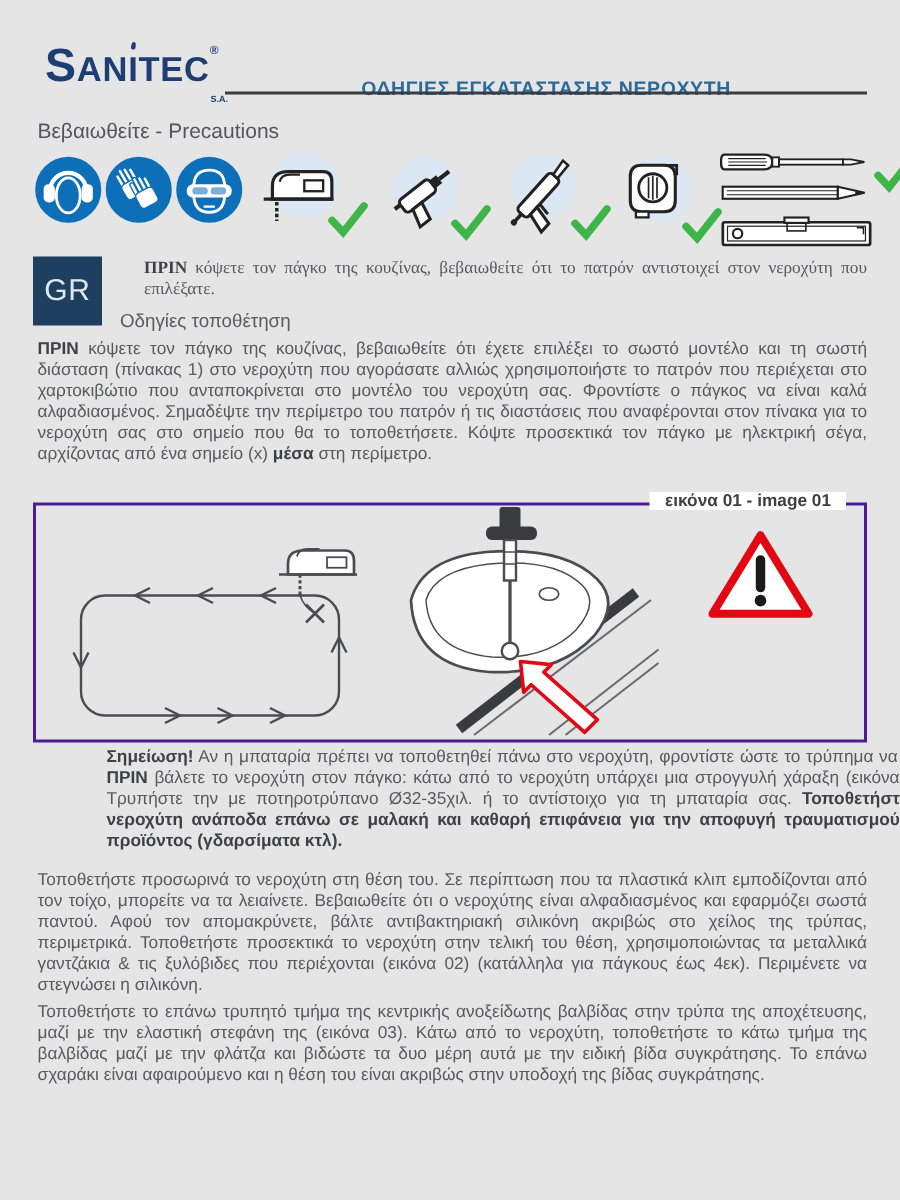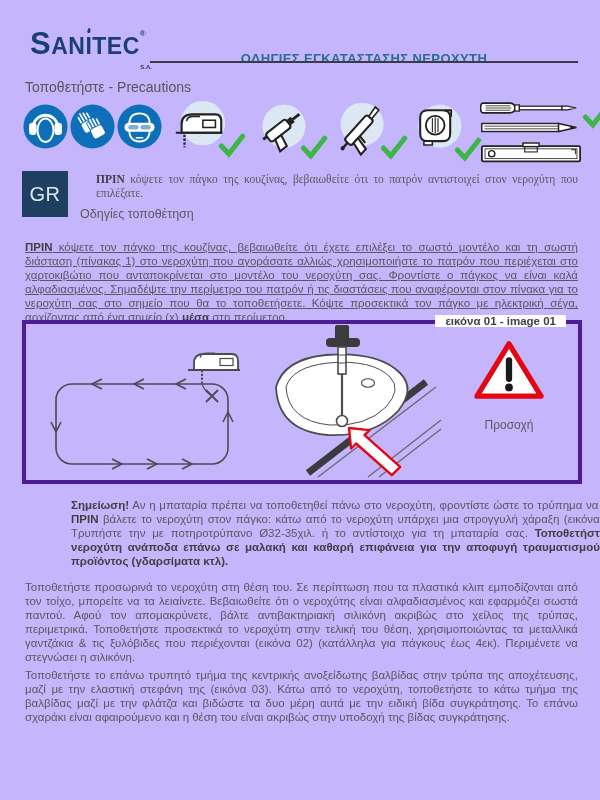--- a/index.html
+++ b/index.html
@@ -1,16 +1,16 @@
 <!DOCTYPE html>
 <html><head>
 <meta charset="utf-8">
 <style>
   html,body{margin:0;padding:0;background:#fff;}
-  .page{position:relative;width:600px;height:800px;background:#c4b5fd;overflow:hidden;
+  .page{position:relative;width:600px;height:800px;background:#e5e5e5;overflow:hidden;
         font-family:"Liberation Sans","DejaVu Sans",sans-serif;color:#58595b;}
   
   .logo{position:absolute;left:30px;top:26px;width:120px;height:42px;color:#1d3e73;white-space:nowrap;}
   .logo-s{font-size:31px;font-weight:bold;letter-spacing:.5px;}
   .logo-rest{font-size:23px;font-weight:bold;letter-spacing:.5px;}
   .logo-i{position:relative;}
   .logo-flame{position:absolute;top:-5px;left:50%;width:3px;height:5px;background:#1d3e73;
               border-radius:60% 60% 50% 50%/70% 70% 30% 30%;transform:translateX(-50%) rotate(10deg);}
   .logo-reg{font-size:8px;vertical-align:18px;font-weight:bold;}
   .logo-sa{position:absolute;right:-2px;bottom:-2px;font-size:6px;font-weight:bold;}
@@ -24,23 +24,23 @@
   .tool{position:absolute;}
   .tool .check{position:absolute;}
   
   .gr-row{position:absolute;left:22px;top:171px;width:556px;display:flex;gap:28px;}
   .gr-box{width:46px;height:46px;background:#1f3f60;color:#dce8f1;flex:0 0 46px;
           display:flex;align-items:center;justify-content:center;font-size:20px;letter-spacing:.5px;}
   .para{font-size:11.5px;line-height:14px;color:#58595b;text-align:justify;}
   .b{font-weight:bold;color:#3f4042;}
   .gr-text{width:498px;padding-top:1px;font-family:Liberation Serif, serif;}
   .install-heading{position:absolute;left:80px;top:207px;font-size:12.5px;color:#5a5b5d;}
-  .p1{position:absolute;left:25px;top:240px;width:553px;text-decoration:underline;}
-  
-  .figure-box{position:absolute;left:22px;top:320px;width:552px;height:156px;border:4px solid #4c1d95;}
+  .p1{position:absolute;left:25px;top:226px;width:553px;}
+  
+  .figure-box{position:absolute;left:22px;top:335px;width:552px;height:156px;border:2px solid #4c1d95;}
   .figure-label{position:absolute;top:-9px;right:12px;background:#fff;padding:0 10px;
                 font-size:11.5px;font-weight:bold;color:#3e3f41;}
   .diagram-label{position:absolute;left:14px;top:16px;font-size:12px;color:#5a5b5d;line-height:15px;}
   .cut-path{position:absolute;left:16px;top:8px;}
   .sink-art{position:absolute;left:222px;top:1px;}
   .caution{position:absolute;left:418px;top:14px;width:130px;text-align:center;}
   .caution-text{margin-top:12px;font-size:12px;color:#5a5b5d;line-height:15px;}
   .note{position:absolute;left:25px;top:498px;width:553px;margin-left:46px;}
   .p3{position:absolute;left:25px;top:580px;width:553px;}
   .p4{position:absolute;left:25px;top:668px;width:553px;}
@@ -51,21 +51,21 @@
 
 <div class="page">
 
   <div class="logo">
     <span class="logo-s">S</span><span class="logo-rest">AN</span><span class="logo-rest logo-i"><span>I</span><span class="logo-flame"></span></span><span class="logo-rest">TEC</span><span class="logo-reg">®</span>
     <span class="logo-sa">S.A.</span>
   </div>
   <div class="doc-title">ΟΔΗΓΙΕΣ ΕΓΚΑΤΑΣΤΑΣΗΣ ΝΕΡΟΧΥΤΗ</div>
   <div class="title-rule"></div>
 
-  <div class="precautions-heading">Τοποθετήστε - Precautions</div>
+  <div class="precautions-heading">Βεβαιωθείτε - Precautions</div>
 
   <div class="icons-row">
     <svg class="safety" style="left:3px" viewBox="0 0 48 48">
       <circle cx="24" cy="24" r="23.5" fill="#0d6fb8"></circle>
       <path d="M11 25 a13 13 0 0 1 26 0" fill="none" stroke="#fff" stroke-width="3"></path>
       <ellipse cx="24" cy="28" rx="8.5" ry="12.5" fill="none" stroke="#fff" stroke-width="2"></ellipse>
       <rect x="6.5" y="20" width="8" height="13" rx="3.5" fill="#fff"></rect>
       <rect x="33.5" y="20" width="8" height="13" rx="3.5" fill="#fff"></rect>
     </svg>
     <svg class="safety" style="left:50px" viewBox="0 0 48 48">
@@ -232,21 +232,20 @@
       <path d="M101 103 L121.5 105.1 L116.5 110.1 L152.2 141.8 L143.8 150.2 L108.1 118.5 L103.1 123.5 Z" fill="#fff" stroke="#e30613" stroke-width="2.4" stroke-linejoin="round"></path>
     </svg>
 
     <div class="caution">
       <svg width="74" height="64" viewBox="0 0 76 66">
         <path d="M38 6 L71 60 H5 Z" fill="#fff" stroke="#e30613" stroke-width="5.5" stroke-linejoin="round"></path>
         <path d="M38 23 v19" stroke="#1a1a1a" stroke-width="6.5" stroke-linecap="round"></path>
         <circle cx="38" cy="51" r="4" fill="#1a1a1a"></circle>
       </svg>
       <div class="caution-text">
-        <div>Προσοχή</div>
       </div>
     </div>
   </div>
 
   <div class="para note"><span class="b">Σημείωση!</span><span> Αν η μπαταρία πρέπει να τοποθετηθεί πάνω στο νεροχύτη, φροντίστε ώστε το τρύπημα να γίνει </span><span class="b">ΠΡΙΝ</span><span> βάλετε το νεροχύτη στον πάγκο: κάτω από το νεροχύτη υπάρχει μια στρογγυλή χάραξη (εικόνα 01). Τρυπήστε την με ποτηροτρύπανο Ø32-35χιλ. ή το αντίστοιχο για τη μπαταρία σας. </span><span class="b">Τοποθετήστε το νεροχύτη ανάποδα επάνω σε μαλακή και καθαρή επιφάνεια για την αποφυγή τραυματισμού του προϊόντος (γδαρσίματα κτλ).</span></div>
 
   <div class="para p3">Τοποθετήστε προσωρινά το νεροχύτη στη θέση του. Σε περίπτωση που τα πλαστικά κλιπ εμποδίζονται από τον τοίχο, μπορείτε να τα λειαίνετε. Βεβαιωθείτε ότι ο νεροχύτης είναι αλφαδιασμένος και εφαρμόζει σωστά παντού. Αφού τον απομακρύνετε, βάλτε αντιβακτηριακή σιλικόνη ακριβώς στο χείλος της τρύπας, περιμετρικά. Τοποθετήστε προσεκτικά το νεροχύτη στην τελική του θέση, χρησιμοποιώντας τα μεταλλικά γαντζάκια &amp; τις ξυλόβιδες που περιέχονται (εικόνα 02) (κατάλληλα για πάγκους έως 4εκ). Περιμένετε να στεγνώσει η σιλικόνη.</div>
 
   <div class="para p4">Τοποθετήστε το επάνω τρυπητό τμήμα της κεντρικής ανοξείδωτης βαλβίδας στην τρύπα της αποχέτευσης, μαζί με την ελαστική στεφάνη της (εικόνα 03). Κάτω από το νεροχύτη, τοποθετήστε το κάτω τμήμα της βαλβίδας μαζί με την φλάτζα και βιδώστε τα δυο μέρη αυτά με την ειδική βίδα συγκράτησης. Το επάνω σχαράκι είναι αφαιρούμενο και η θέση του είναι ακριβώς στην υποδοχή της βίδας συγκράτησης.</div>
 

